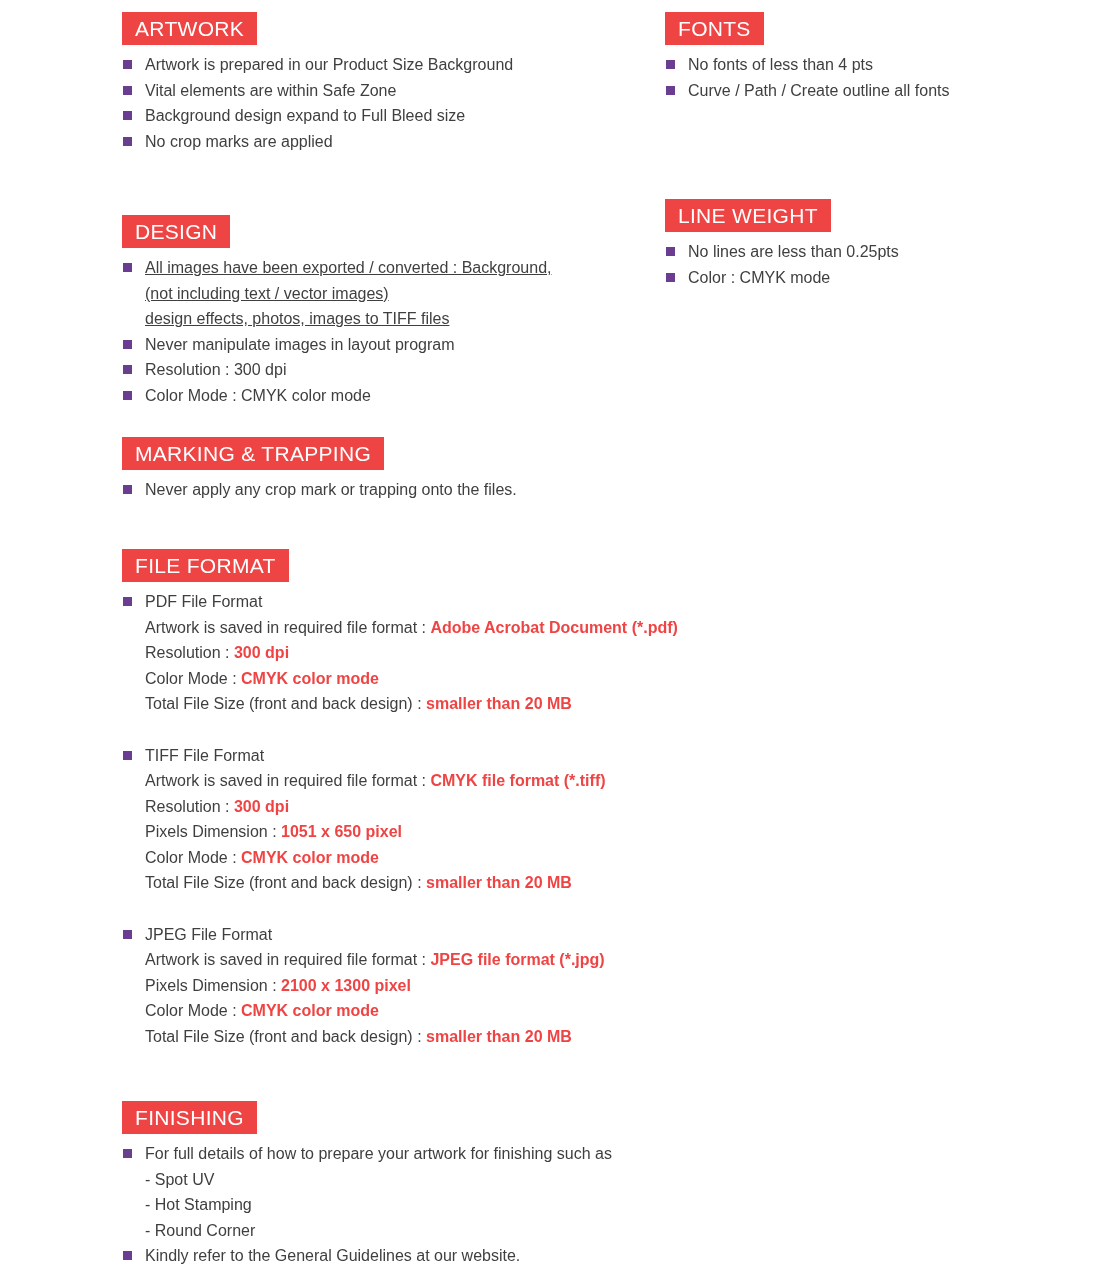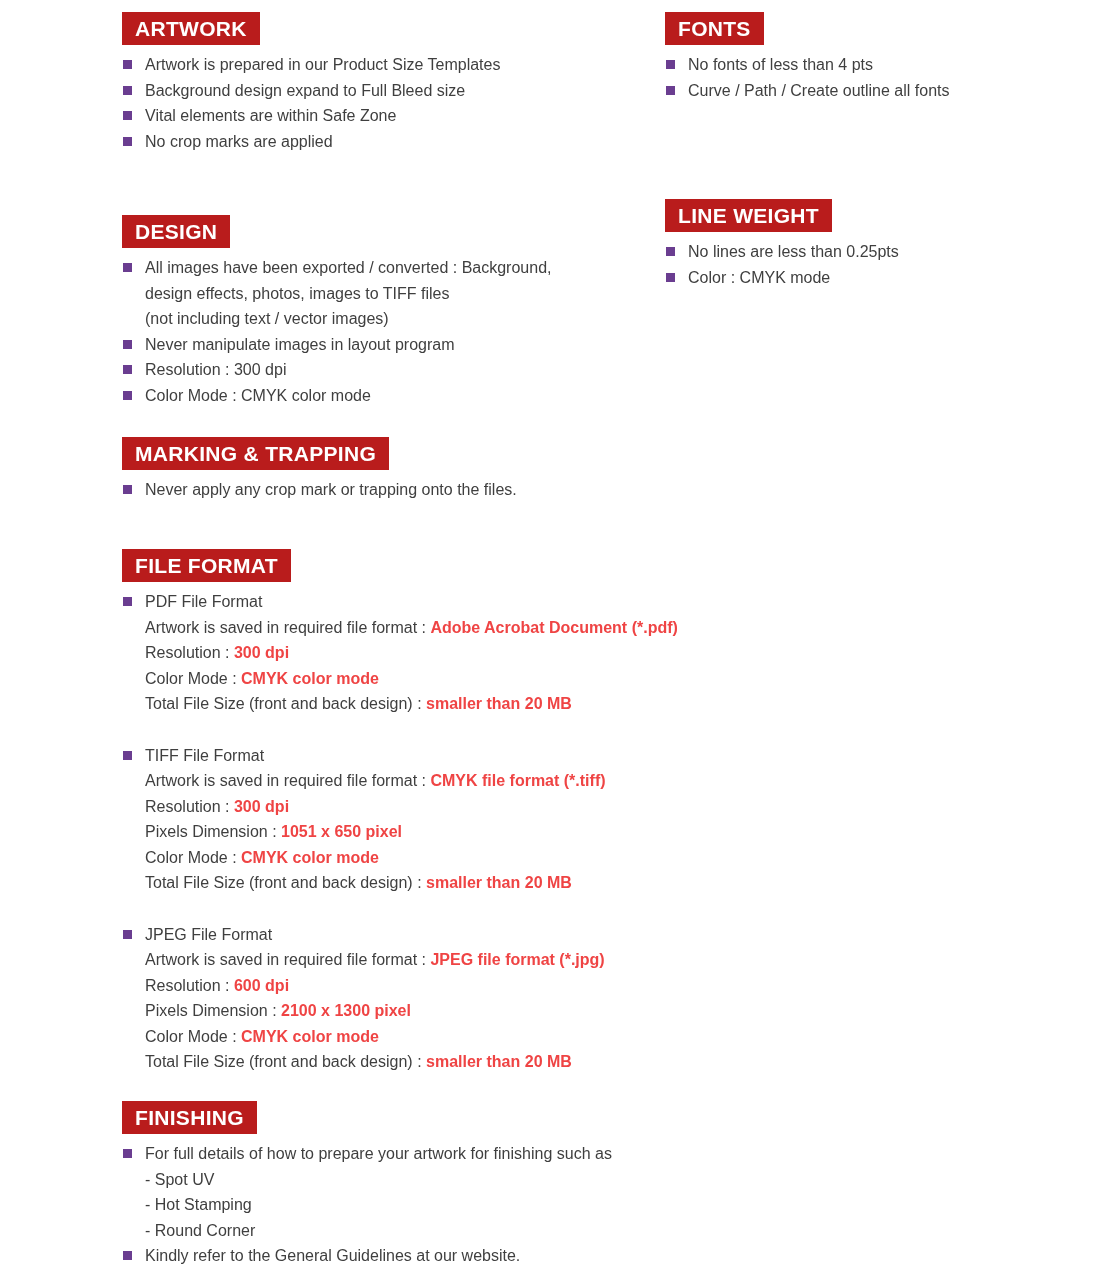--- a/index.html
+++ b/index.html
@@ -6,23 +6,23 @@
   body {
     width:1100px; height:1278px;
     background:#ffffff;
     font-family:"Liberation Sans", sans-serif;
     position:relative;
     overflow:hidden;
   }
   .section { position:absolute; }
   .h-box {
     display:inline-block;
-    background:#b91c1c;
+    background:#ef4444;
     color:#ffffff;
-    font-weight:bold;
+    font-weight:normal;
     font-size:21px;
     line-height:21px;
     padding:6px 13px 6px 13px;
     letter-spacing:0.3px;
   }
   .list { margin:7px 0 0 0; padding:0; }
   .li, .cont, .line {
     font-size:16px;
     color:#3f3f3f;
     line-height:25.5px;
@@ -32,63 +32,63 @@
     padding-left:23px;
   }
   .li::before {
     content:"";
     position:absolute;
     left:1px; top:8px;
     width:9px; height:9px;
     background:#6a3d90;
   }
   .cont { padding-left:23px; }
-  .line { display:block; }
+  .line { display:block;text-decoration:underline; }
   .accent { color:#ef4444; font-weight:bold; }
   .fmt-block { margin-top:0; }
   .fmt-block + .fmt-block { margin-top:26px; }
 
   #sec-artwork    { left:122px; top:12px;   width:540px; }
   #sec-fonts      { left:665px; top:12px;   width:420px; }
   #sec-design     { left:122px; top:215px;  width:560px; }
   #sec-lineweight { left:665px; top:199px;  width:420px; }
   #sec-marking    { left:122px; top:437px;  width:560px; }
   #sec-fileformat { left:122px; top:549px;  width:720px; }
   #sec-finishing  { left:122px; top:1101px; width:720px; }
 </style>
 </head>
 <body>
 
 <div class="page">
 
   <div class="section" id="sec-artwork">
     <div class="h-box">ARTWORK</div>
     <div class="list">
-      <div class="li">Artwork is prepared in our Product Size Templates</div>
+      <div class="li">Artwork is prepared in our Product Size Background</div>
+      <div class="li">Vital elements are within Safe Zone</div>
       <div class="li">Background design expand to Full Bleed size</div>
-      <div class="li">Vital elements are within Safe Zone</div>
       <div class="li">No crop marks are applied</div>
     </div>
   </div>
 
   <div class="section" id="sec-fonts">
     <div class="h-box">FONTS</div>
     <div class="list">
       <div class="li">No fonts of less than 4 pts</div>
       <div class="li">Curve / Path / Create outline all fonts</div>
     </div>
   </div>
 
   <div class="section" id="sec-design">
     <div class="h-box">DESIGN</div>
     <div class="list">
       <div class="li">
         <span class="line">All images have been exported / converted : Background,</span>
+        <span class="line">(not including text / vector images)</span>
         <span class="line">design effects, photos, images to TIFF files</span>
-        <span class="line">(not including text / vector images)</span>
       </div>
       <div class="li">Never manipulate images in layout program</div>
       <div class="li">Resolution : 300 dpi</div>
       <div class="li">Color Mode : CMYK color mode</div>
     </div>
   </div>
 
   <div class="section" id="sec-lineweight">
     <div class="h-box">LINE WEIGHT</div>
     <div class="list">
@@ -142,23 +142,20 @@
           <span>Total File Size (front and back design) : </span><span class="accent">smaller than 20 MB</span>
         </div>
       </div>
 
       <div class="fmt-block">
         <div class="li">JPEG File Format</div>
         <div class="cont">
           <span>Artwork is saved in required file format : </span><span class="accent">JPEG file format (*.jpg)</span>
         </div>
         <div class="cont">
-          <span>Resolution : </span><span class="accent">600 dpi</span>
-        </div>
-        <div class="cont">
           <span>Pixels Dimension : </span><span class="accent">2100 x 1300 pixel</span>
         </div>
         <div class="cont">
           <span>Color Mode : </span><span class="accent">CMYK color mode</span>
         </div>
         <div class="cont">
           <span>Total File Size (front and back design) : </span><span class="accent">smaller than 20 MB</span>
         </div>
       </div>
 

